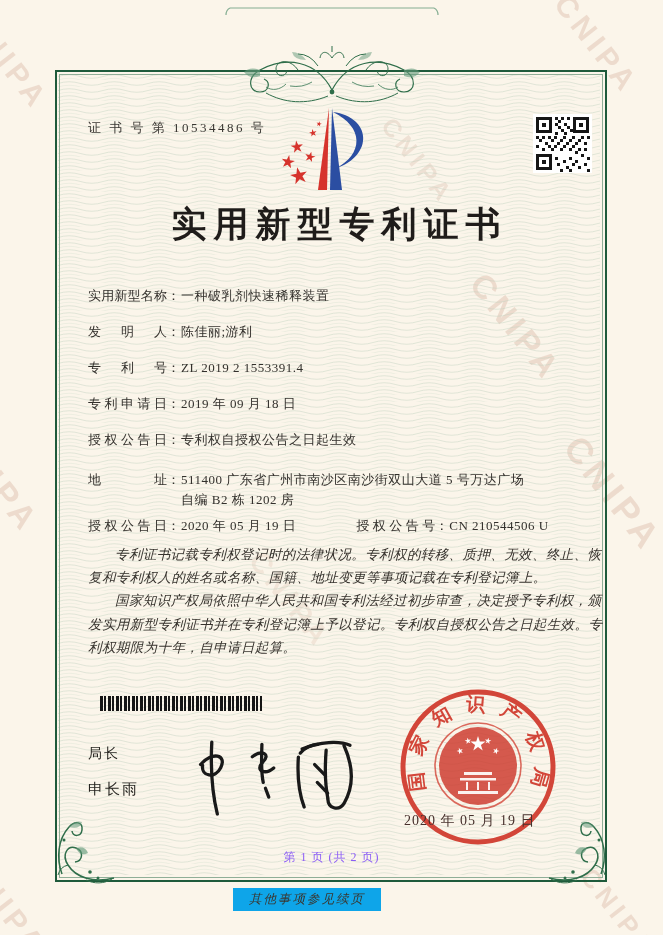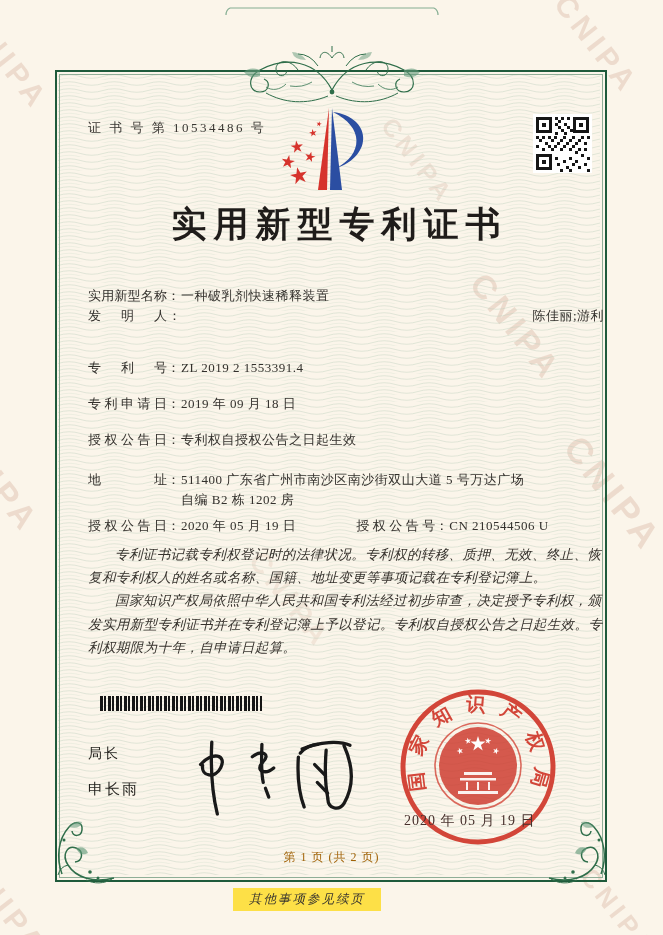--- a/index.html
+++ b/index.html
@@ -48,21 +48,21 @@
   .title{
     position:absolute;left:0;top:201px;width:663px;text-align:center;
     font-size:35px;font-weight:700;letter-spacing:7px;color:#1f1c1a;z-index:5;padding-left:8px;
   }
   
   .frow{position:absolute;left:88px;width:516px;display:flex;font-size:13px;
     line-height:20px;color:#33302c;z-index:5;}
   .flabel{flex:none;width:79px;text-align-last:justify;text-justify:inter-character;}
   .fcolon{flex:none;width:14px;}
   .fvalue{flex:1;white-space:pre-line;letter-spacing:.5px;}
-  .row-0{top:286px;} .row-1{top:306px;text-align:right;} .row-2{top:358px;}
+  .row-0{top:286px;} .row-1{top:322px;} .row-2{top:358px;}
   .row-3{top:394px;} .row-4{top:430px;} .row-5{top:470px;}
   .row-grant{top:516px;}
   .grant-pair{display:flex;}
   .grant-sep{width:60px;flex:none;}
   .gval{letter-spacing:.5px;}
   
   .paras{
     position:absolute;left:88px;top:543px;width:516px;z-index:5;
     font-size:13.5px;line-height:23.2px;color:#36322d;font-style:italic;
   }
@@ -82,24 +82,24 @@
   .signature{position:absolute;left:183px;top:728px;z-index:5;transform:rotate(-2deg);}
   
   .seal{position:absolute;left:394px;top:688px;z-index:6;opacity:.93;}
   .seal-date{
     position:absolute;left:404px;top:812px;z-index:7;font-size:14px;
     color:#46302c;letter-spacing:1px;white-space:nowrap;
   }
   
   .page-info{
     position:absolute;left:0;top:849px;width:663px;text-align:center;
-    font-size:12px;color:#a16207;letter-spacing:1px;z-index:5;
+    font-size:12px;color:#8b5cf6;letter-spacing:1px;z-index:5;
   }
   .footer-note{
-    position:absolute;left:233px;top:888px;z-index:5;background:#fde047;
+    position:absolute;left:233px;top:888px;z-index:5;background:#0ea5e9;
     padding:3px 16px;font-size:12.5px;letter-spacing:2px;color:#3a362f;
     font-style:italic;
   }
 </style>
 </head>
 <body>
 
 <span class="wm wm1">CNIPA</span>
 <span class="wm wm2">CNIPA</span>
 <span class="wm wm3">CNIPA</span>

